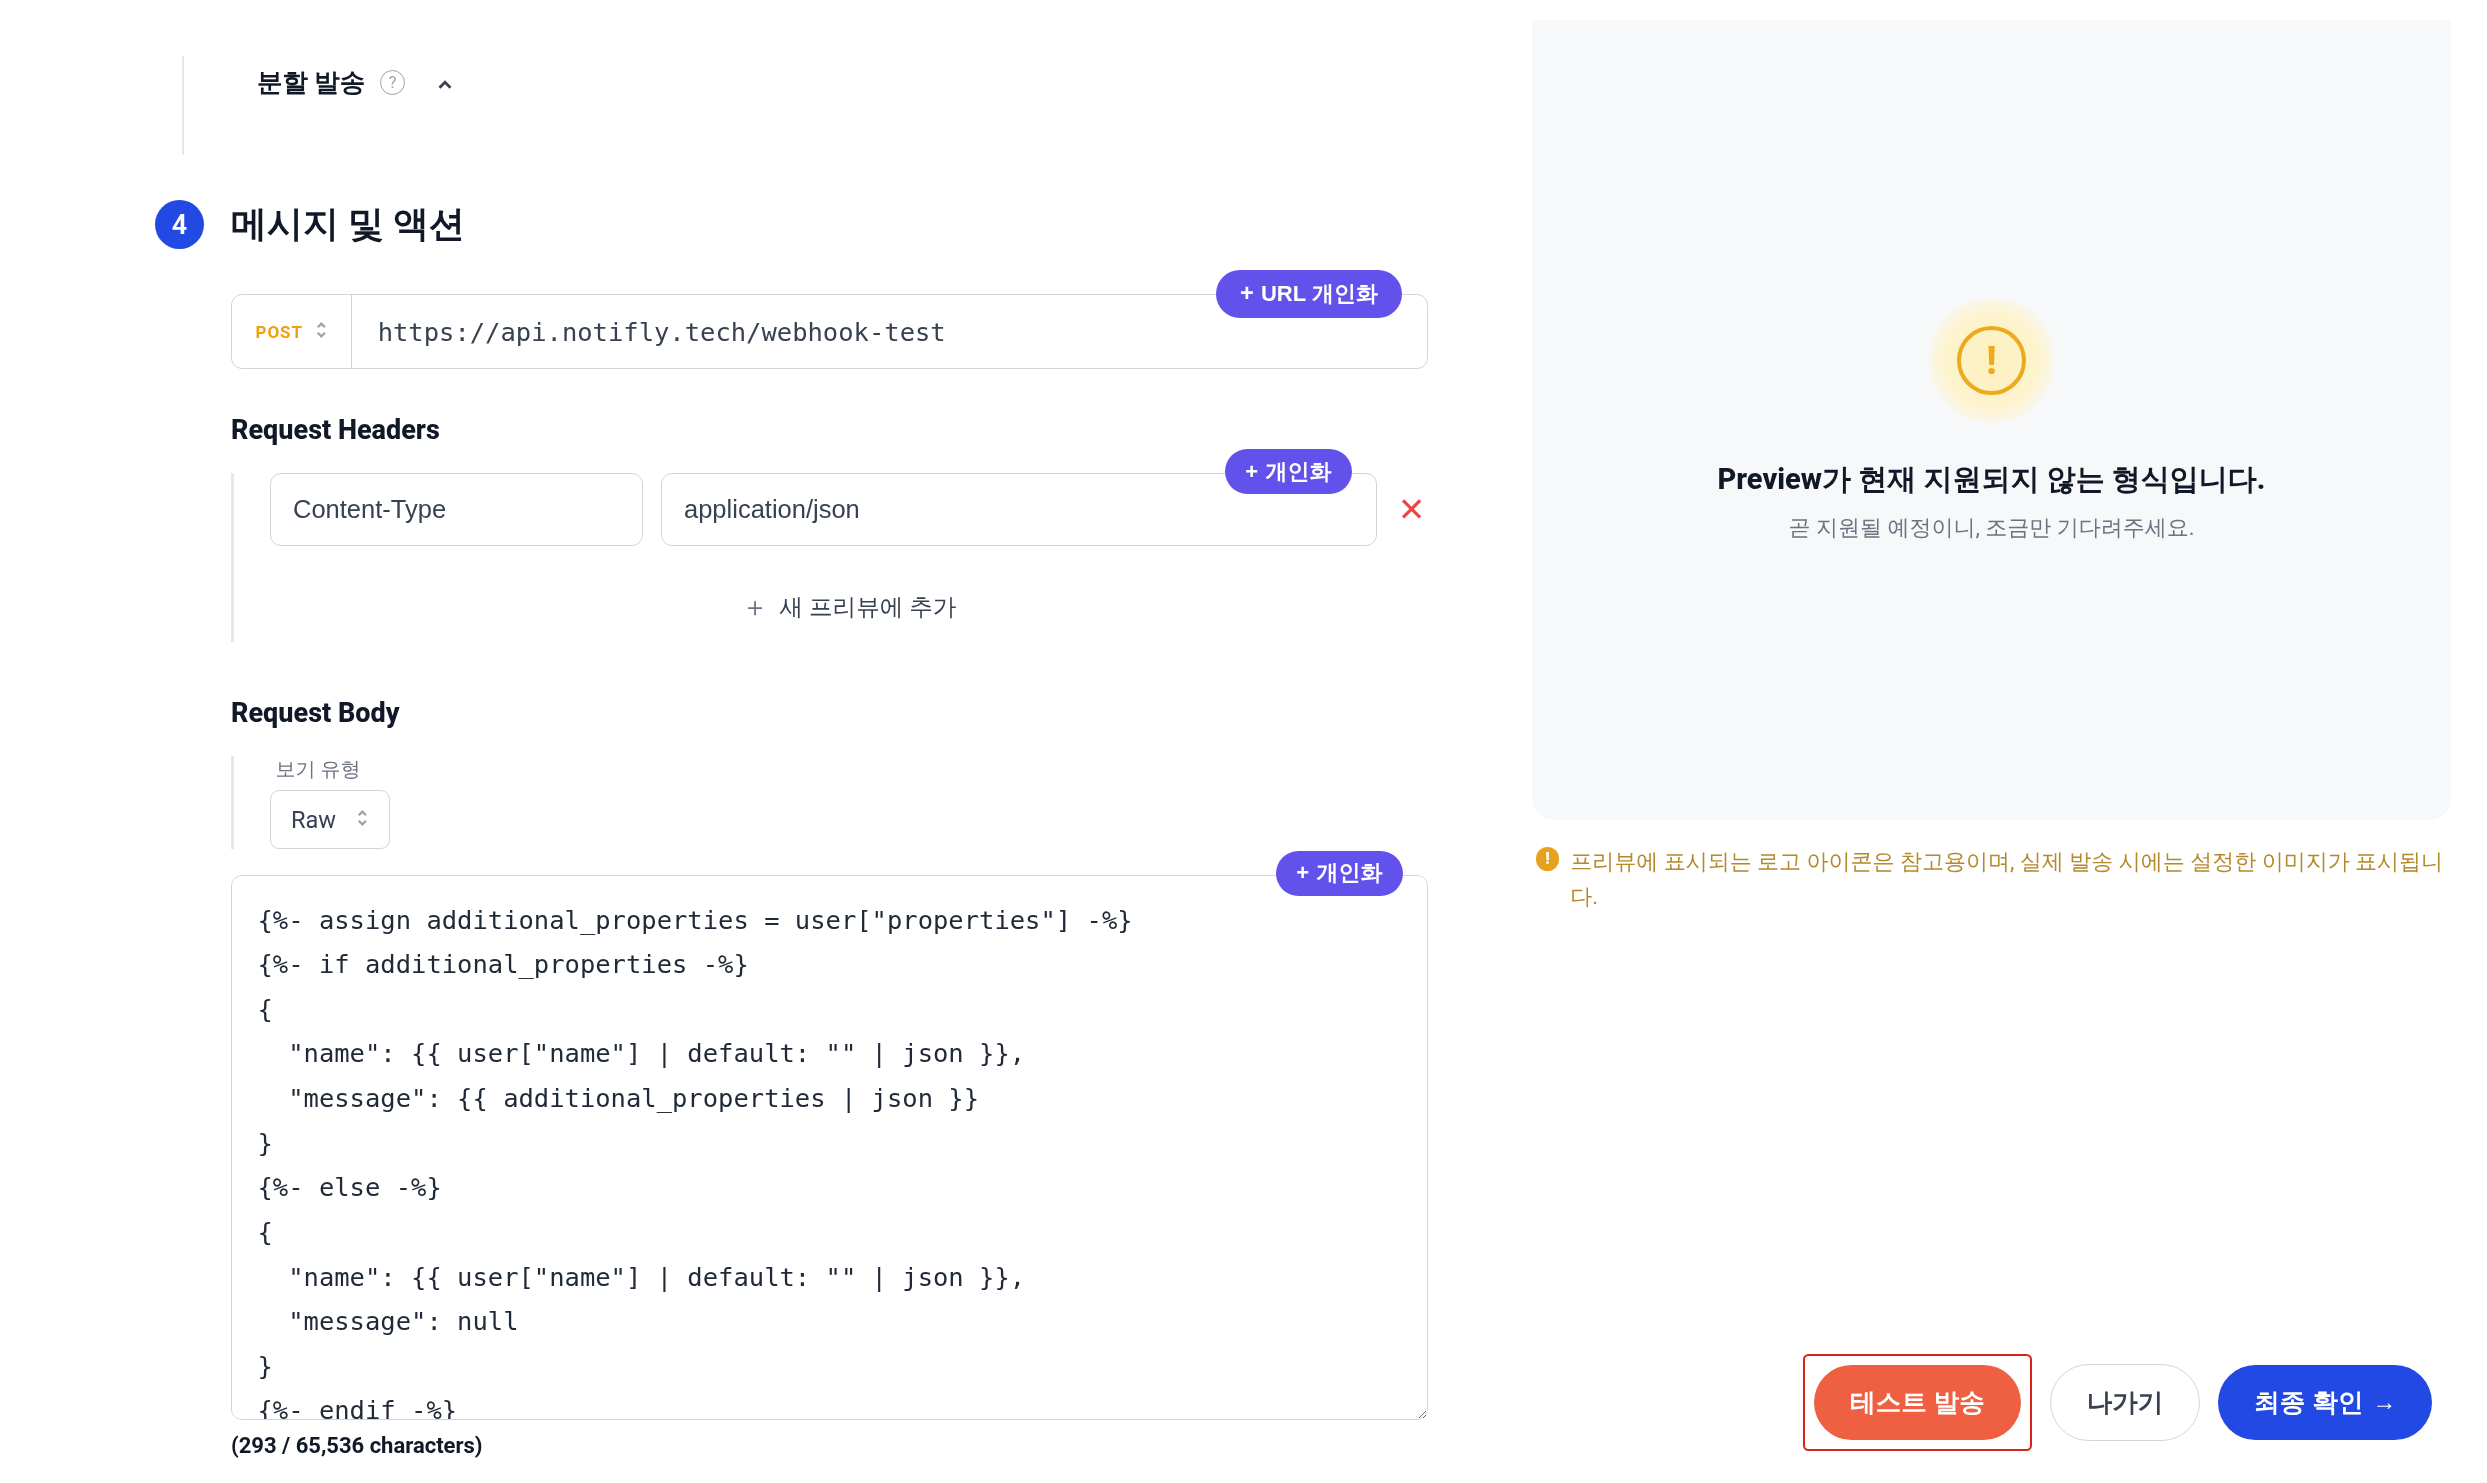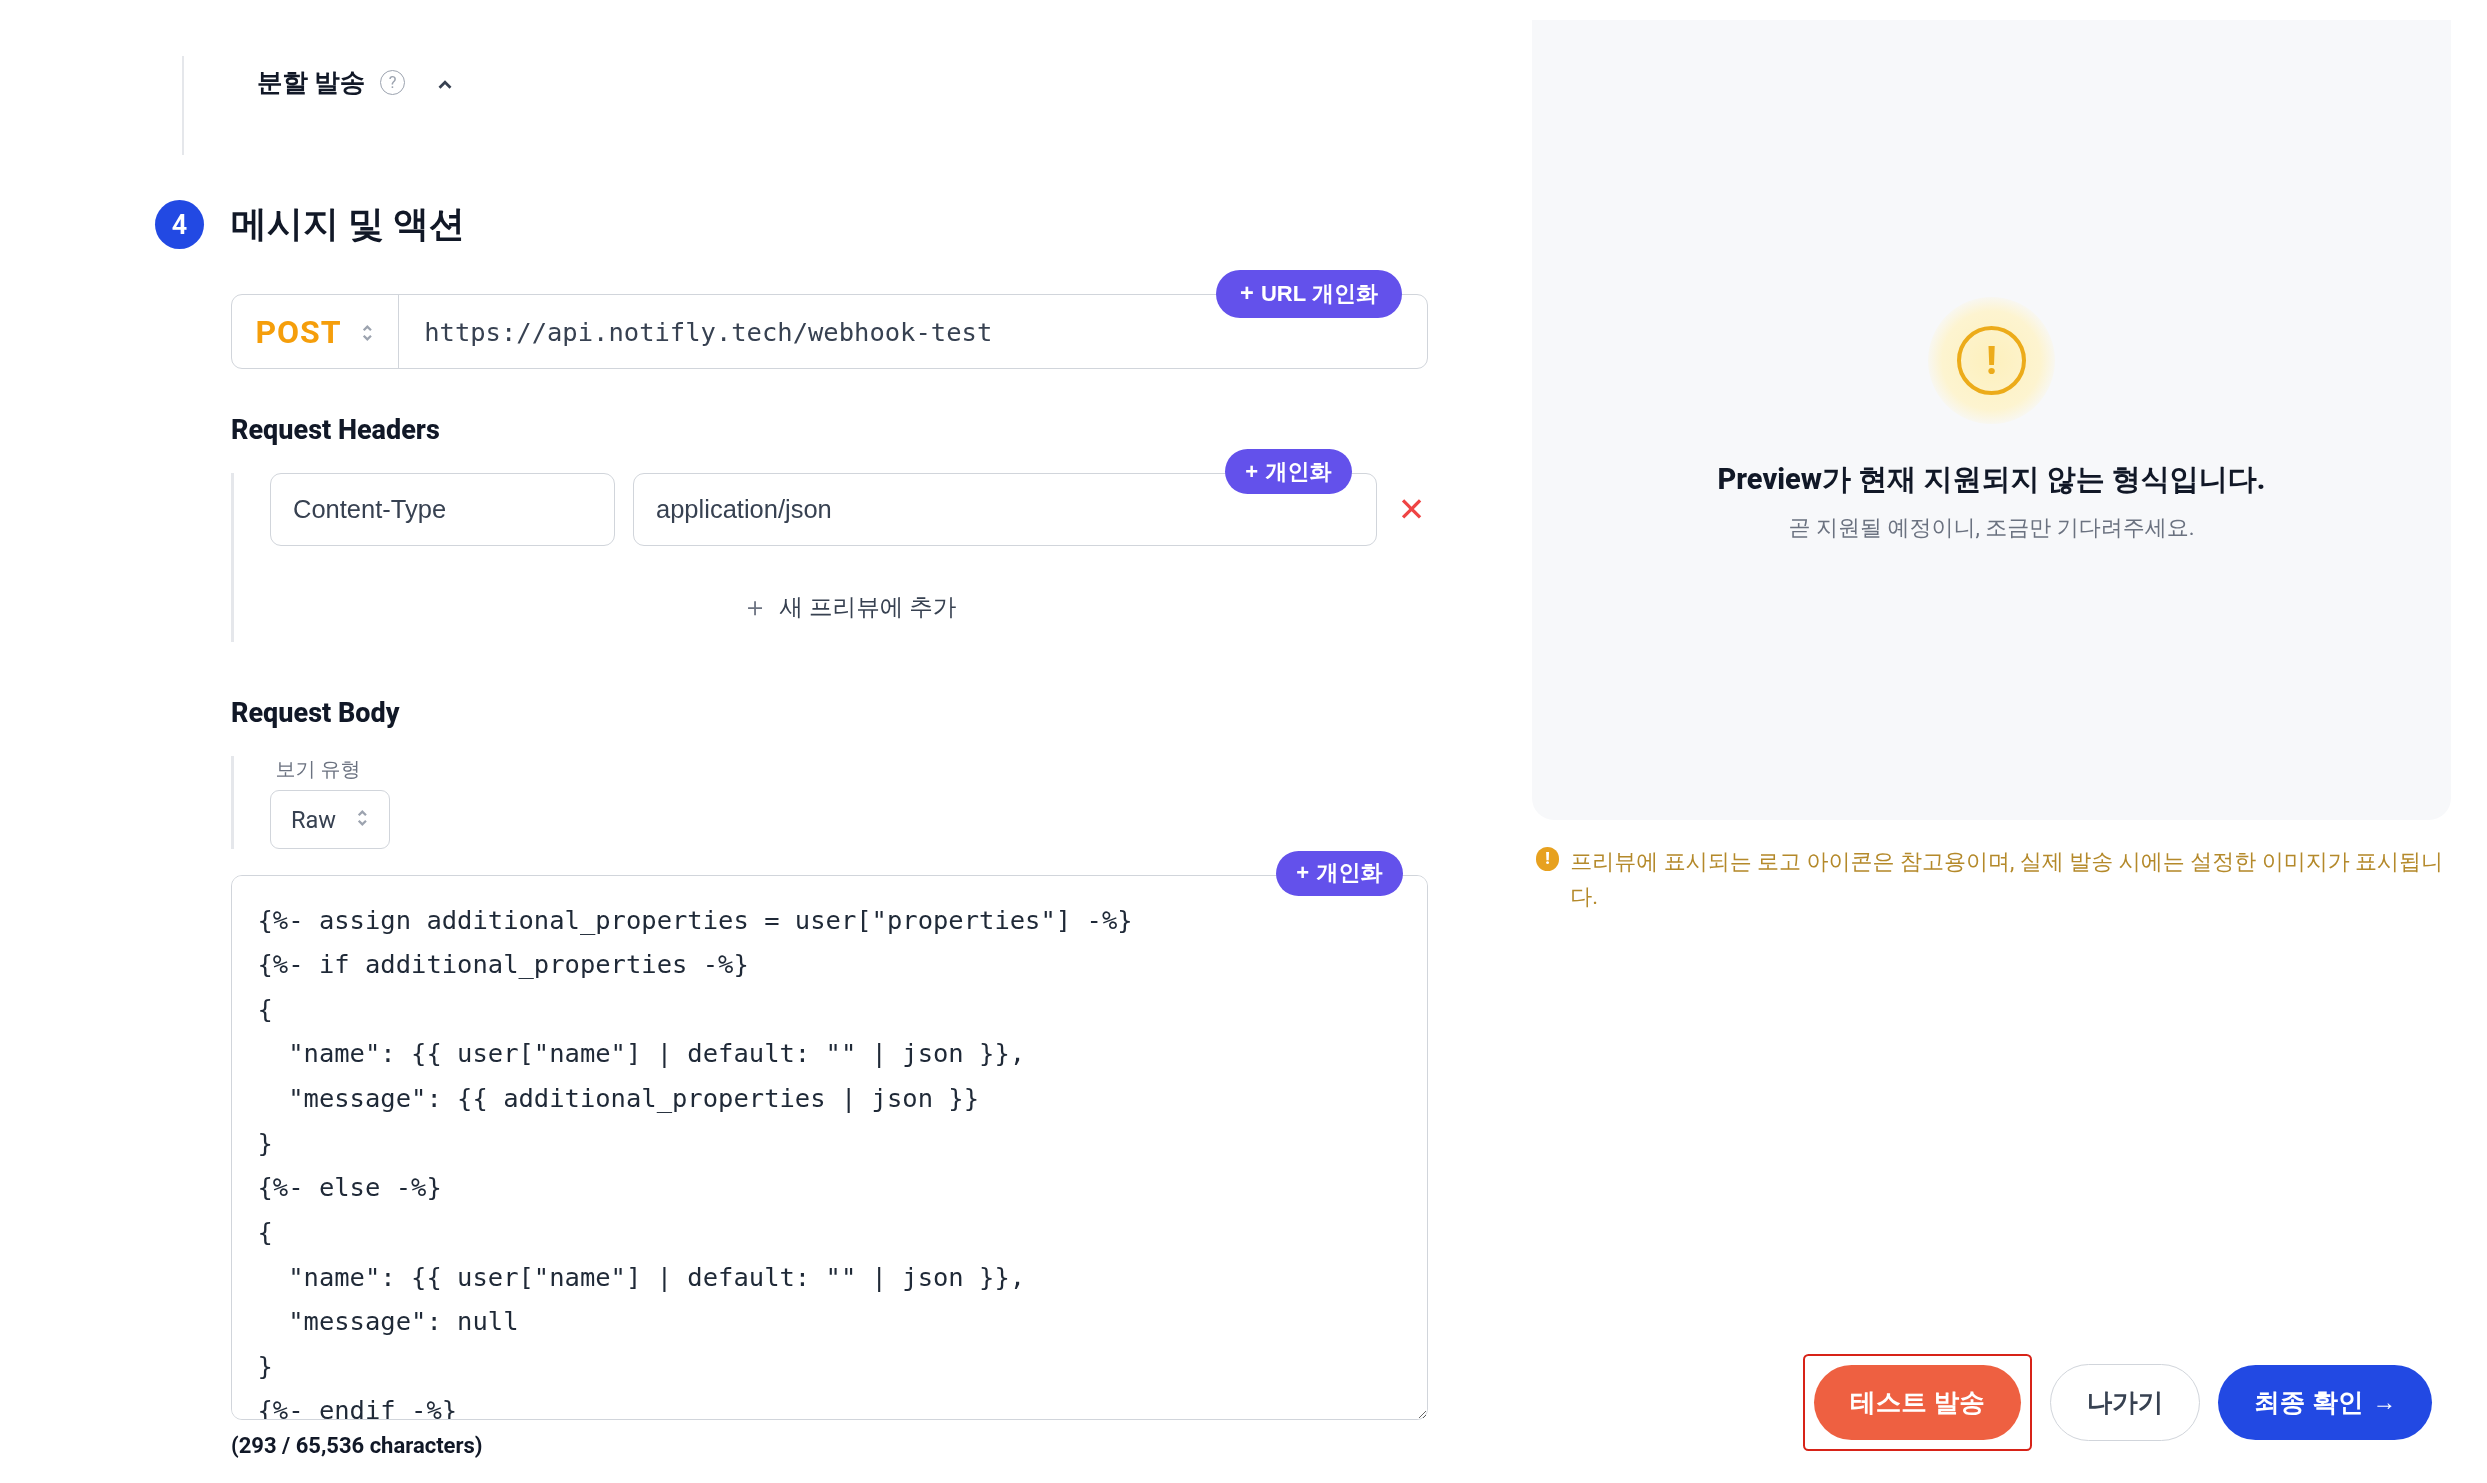--- a/index.html
+++ b/index.html
@@ -88,26 +88,26 @@
       position: relative;
       display: flex;
       border: 1.8px solid #d1d5db;
       border-radius: 11px;
       overflow: visible;
       margin-bottom: 45px;
     }
     .method-select {
       display: flex;
       align-items: center;
-      gap: 20px;
+      gap: 12px;
       padding: 0 23.6px;
       border-right: 1.8px solid #d1d5db;
       color: #f59e0b;
       font-weight: 700;
-      font-size: 32px;
+      font-size: 17px;
       letter-spacing: 0.9px;
       height: 73px;
       border-radius: 11px 0 0 11px;
     }
     .select-arrows {
       width: 12.7px;
     }
     .select-arrows svg { stroke: #9ca3af; stroke-width: 2.5; fill: none; }
     .url-input {
       flex: 1;
@@ -152,21 +152,21 @@
       margin-bottom: 55px;
     }
     .header-row {
       display: flex;
       align-items: center;
       gap: 18px;
       position: relative;
       margin-bottom: 27px;
     }
     .header-key-input {
-      width: 345px;
+      width: 373px;
       height: 73px;
       border: 1.8px solid #d1d5db;
       border-radius: 11px;
       padding: 0 22px;
       font-size: 25.5px;
       color: #374151;
       outline: none;
     }
     .header-val-wrap {
       flex: 1;

